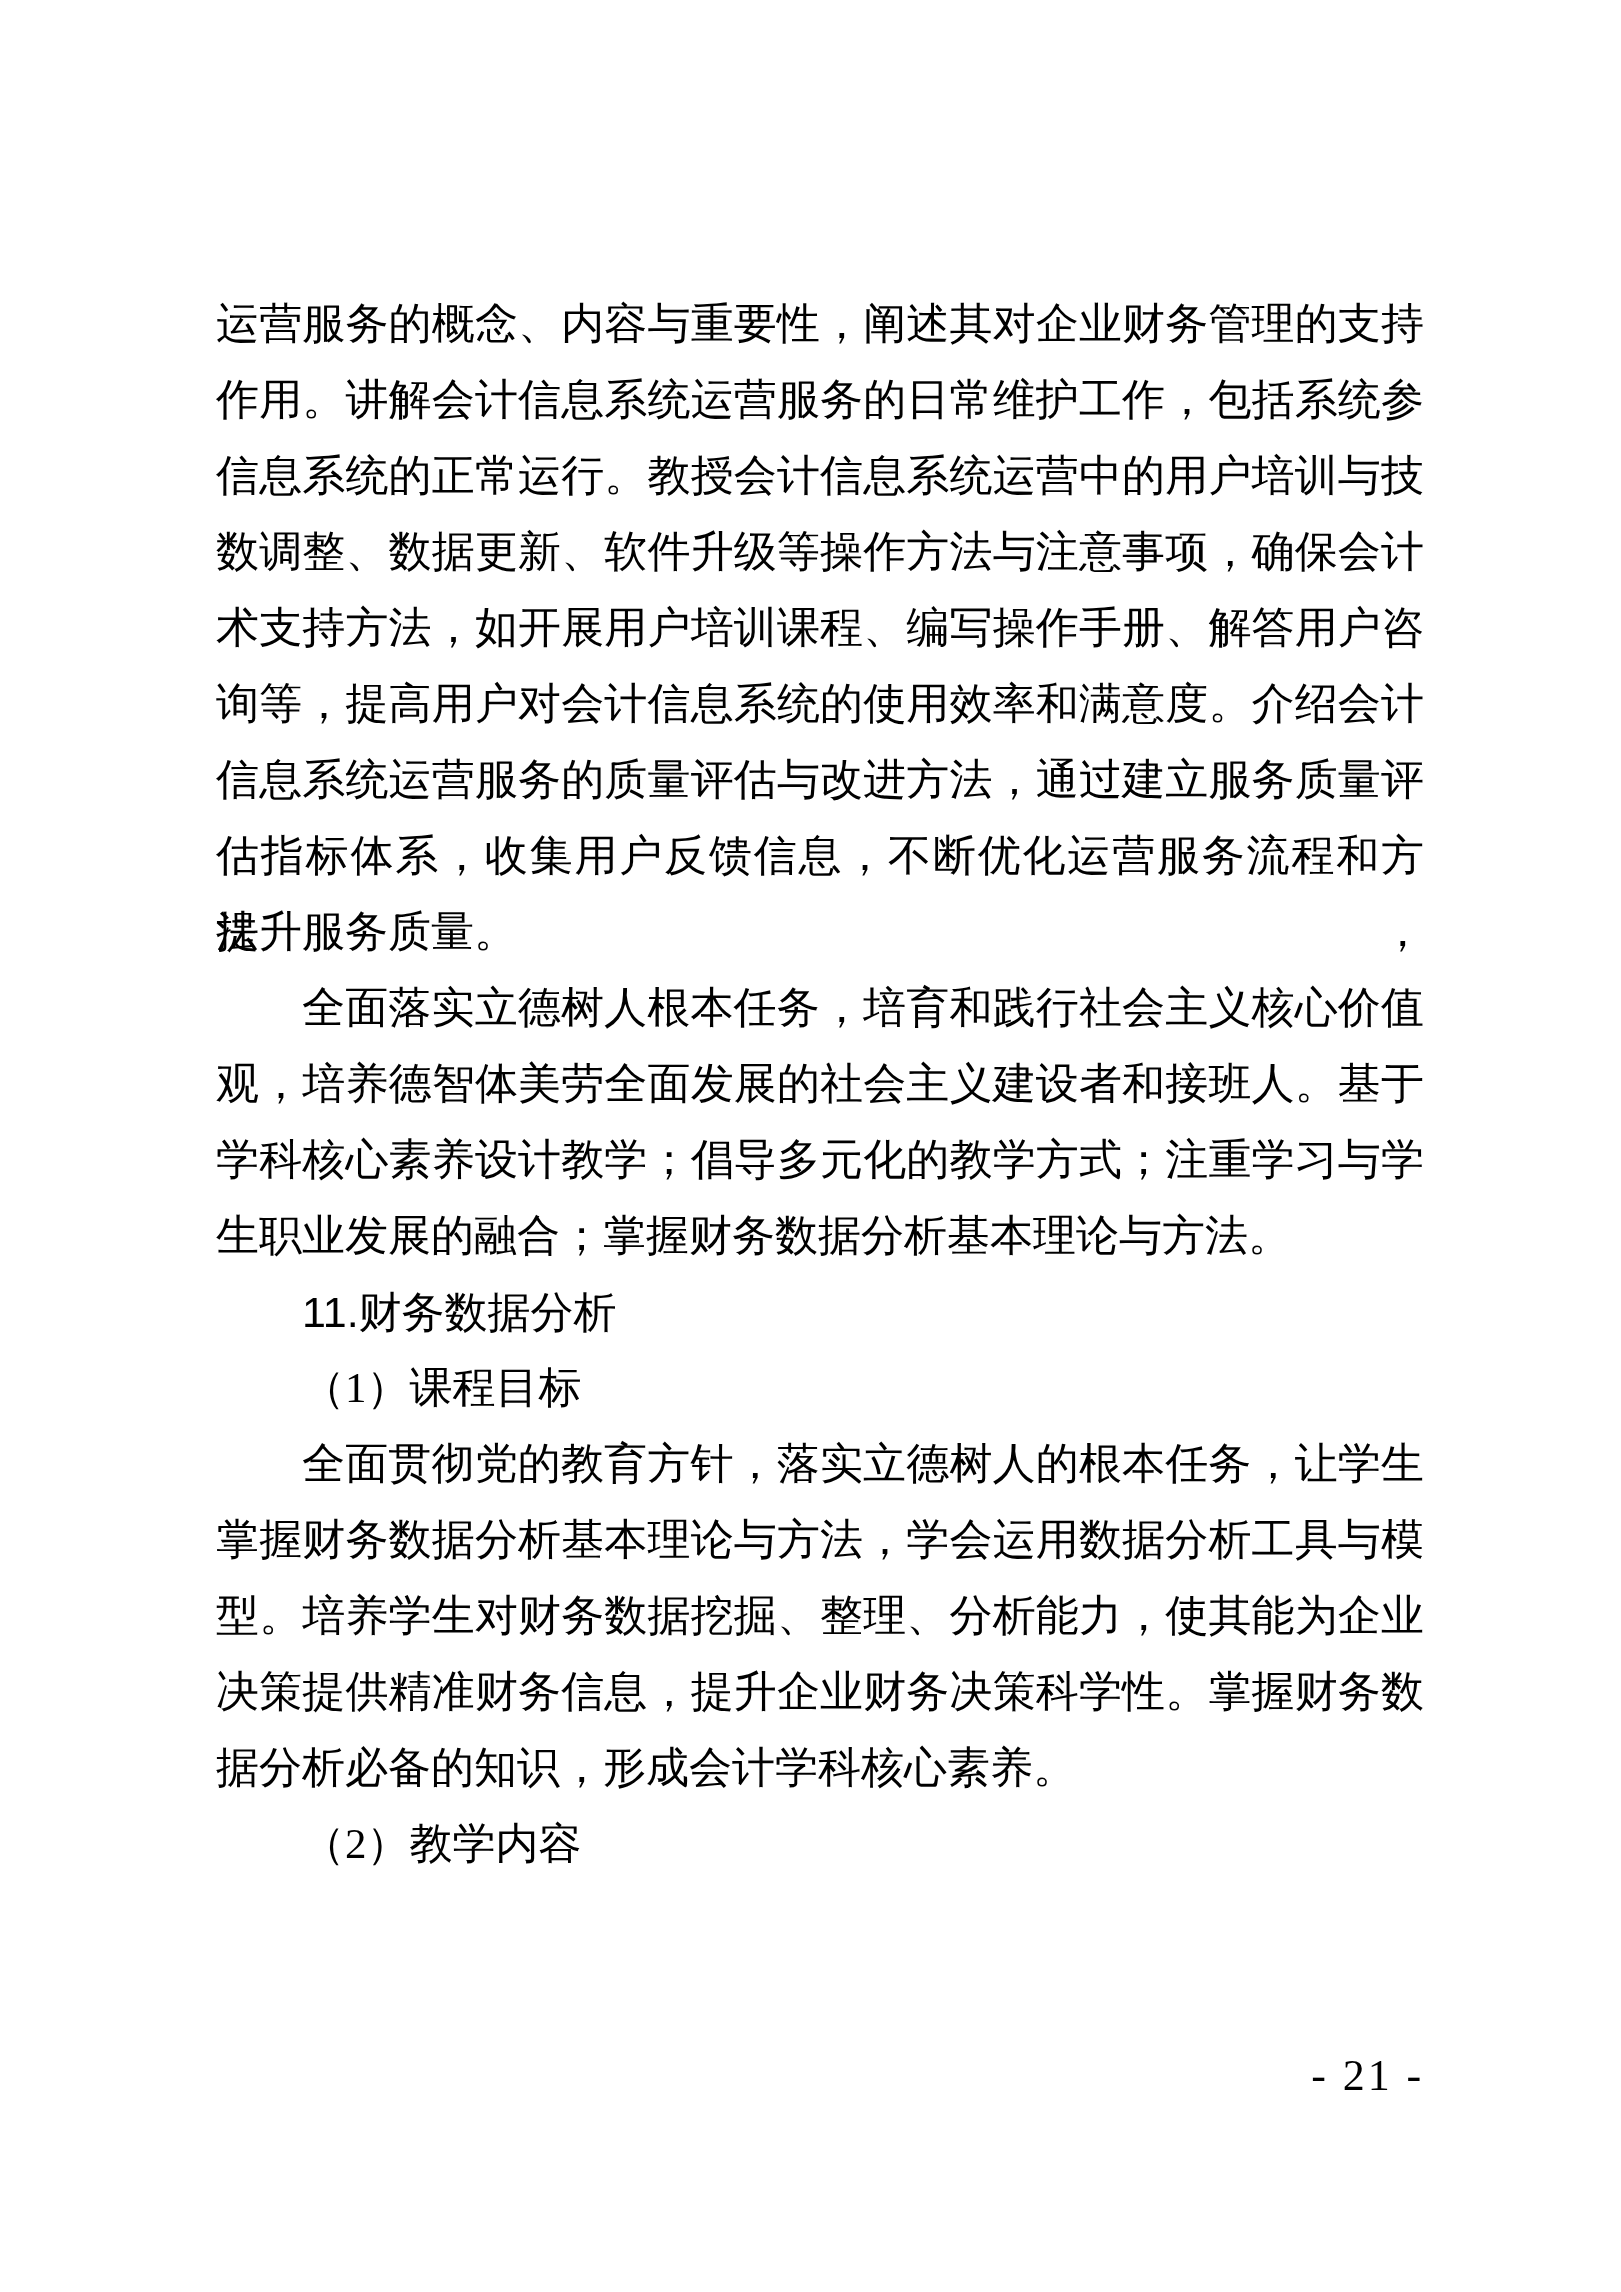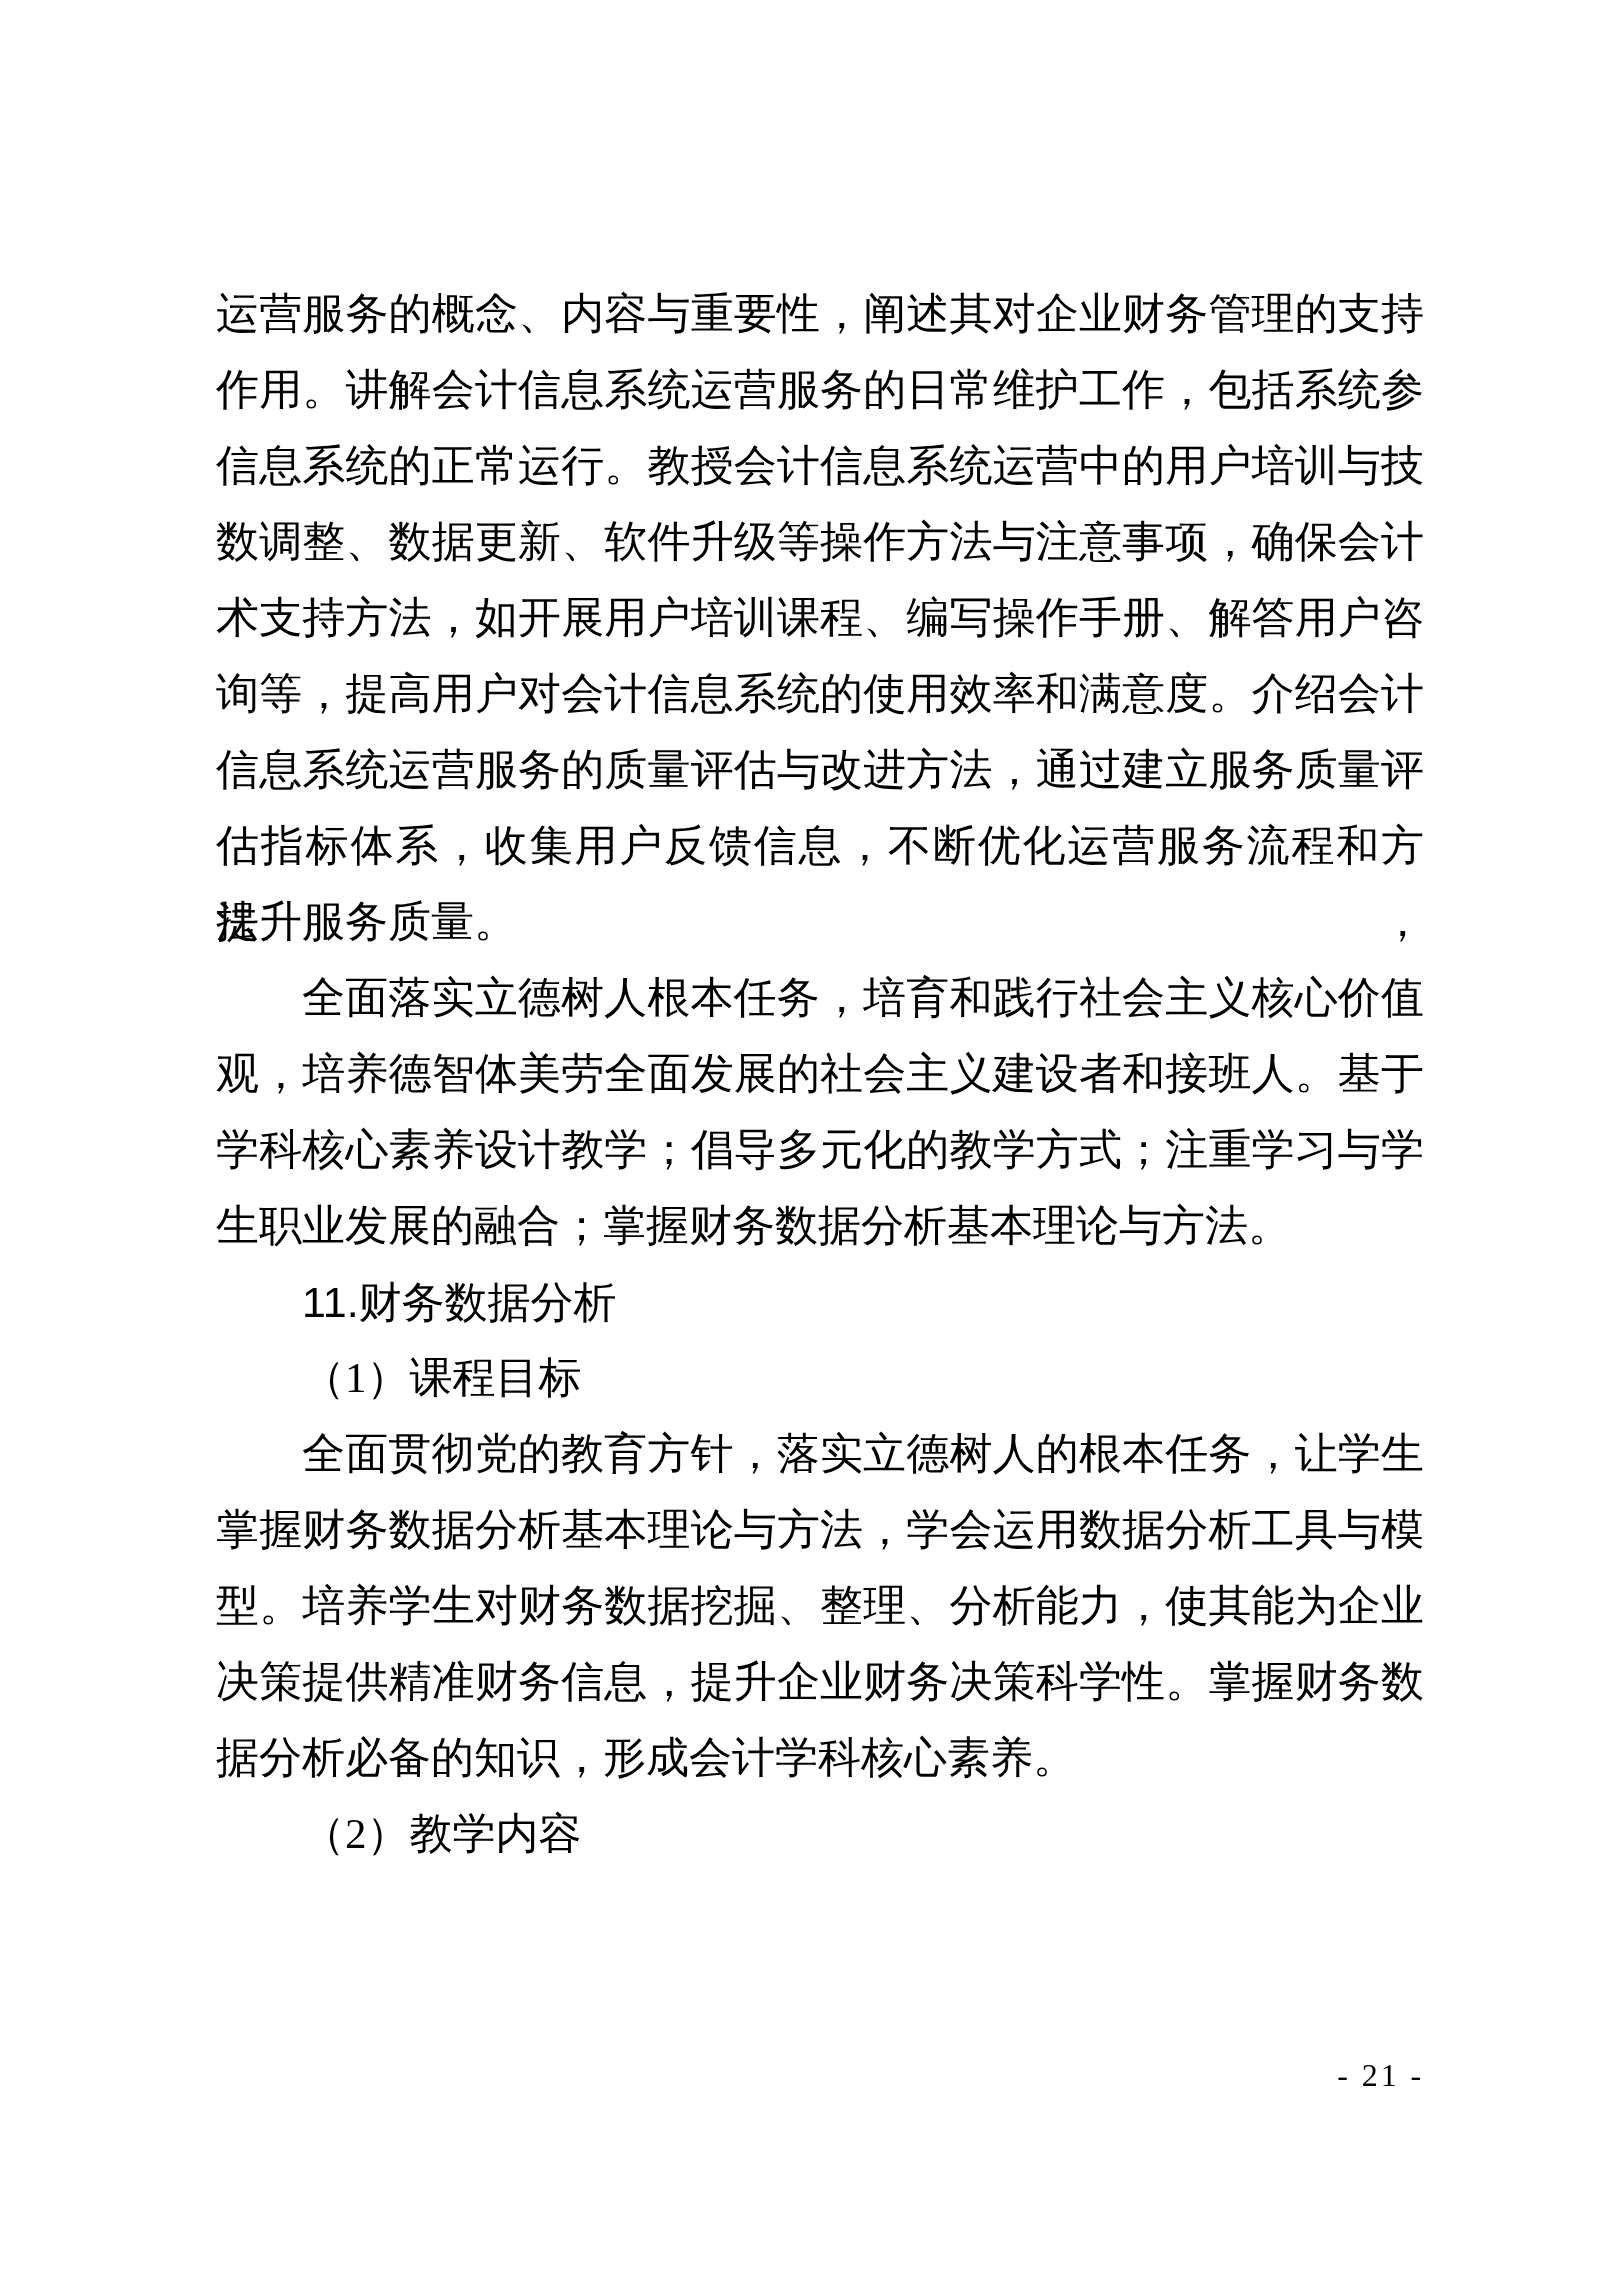--- a/index.html
+++ b/index.html
@@ -12,21 +12,21 @@
     width: 1621px;
     height: 2293px;
     background: #ffffff;
     color: #000000;
     font-family: "Liberation Serif", serif;
     overflow: hidden;
   }
   .text-block {
     position: absolute;
     left: 216px;
-    top: 276px;
+    top: 286px;
     width: 1208px;
   }
   .line {
     font-size: 43px;
     height: 76px;
     line-height: 76px;
     letter-spacing: 0;
     white-space: normal;
   }
   .line.j {
@@ -40,21 +40,21 @@
   .line.bold {
     font-weight: 400;
     font-family: "Liberation Sans", sans-serif;
   }
   .footer {
     position: absolute;
     left: 216px;
     top: 2056px;
     width: 1208px;
     text-align: right;
-    font-size: 32px;
+    font-size: 44px;
     line-height: 39px;
     letter-spacing: 2.9px;
     font-family: "Liberation Serif", serif;
   }
 </style>
 </head>
 <body>
 
 <div class="page" style="background: rgb(255, 255, 255); color: rgb(0, 0, 0);">
   <div class="text-block" id="text-block">

